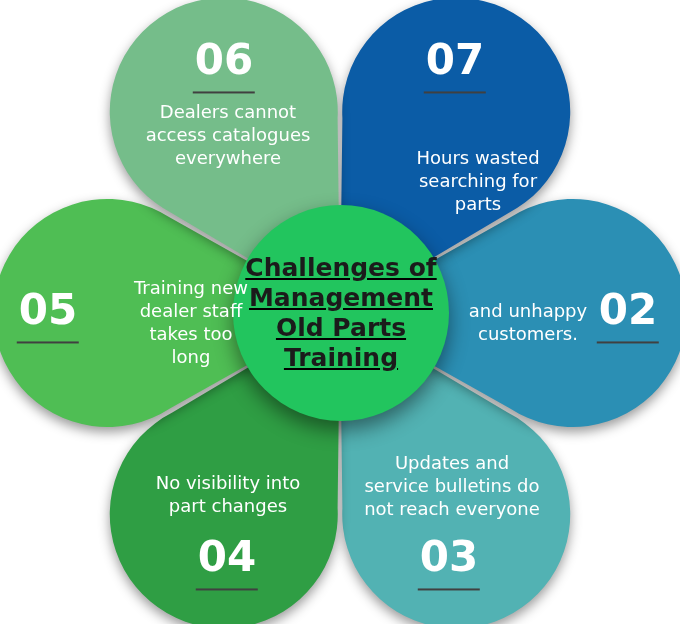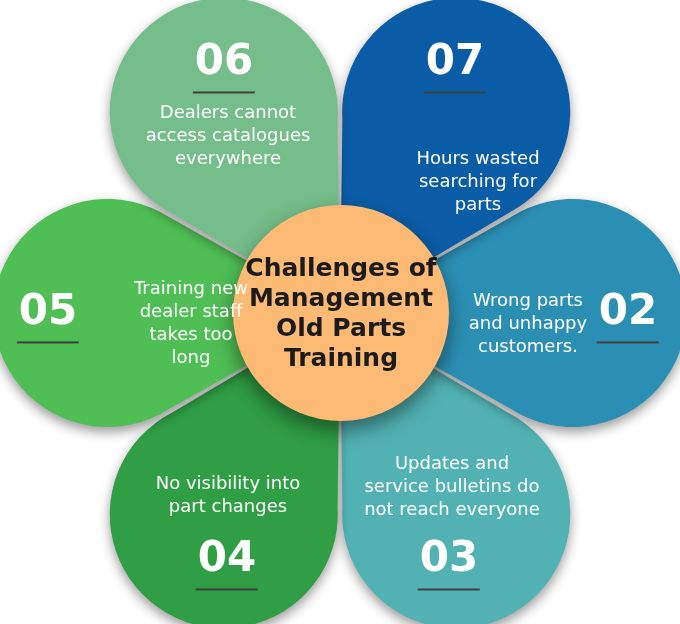--- a/index.html
+++ b/index.html
@@ -6,24 +6,24 @@
   .stage {
     position:relative; width:680px; height:624px; overflow:hidden;
     font-family:"DejaVu Sans","Liberation Sans",sans-serif;
   }
   svg.petals { position:absolute; left:0; top:0; z-index:1; }
   .petal-path { filter: drop-shadow(0 5px 6px rgba(0,0,0,0.40)); }
 
   .center-circle {
     position:absolute; left:341px; top:313px; width:216px; height:216px;
     transform:translate(-50%,-50%);
-    background:#fdba74; border-radius:50%;
+    background:#22c55e; border-radius:50%;
     box-shadow:0 9px 20px rgba(0,0,0,0.45);
     display:flex; align-items:center; justify-content:center;
-    text-align:center; z-index:2;
+    text-align:center; z-index:2;text-decoration:underline;
   }
   .center-title { font-size:25px; line-height:30px; font-weight:700; color:#1b1b1b; }
 
   .plabel {
     position:absolute; transform:translate(-50%,-50%);
     color:#ffffff; text-align:center; z-index:3;
   }
   .pnum {
     font-size:42px; font-weight:700; line-height:1.05;
     display:inline-block; padding:0 2px 9px;
@@ -57,21 +57,20 @@
 
   <div id="labels">
       <div class="plabel" style="left: 455px; top: 66px;"><span class="pnum">07</span></div>
       <div class="plabel ptext" style="left: 478px; top: 152px; margin-top: 28px;">
         <div>Hours wasted</div>
         <div>searching for</div>
         <div>parts</div>
       </div>
       <div class="plabel" style="left: 628px; top: 316px; text-align: right;"><span class="pnum">02</span></div>
       <div class="plabel ptext" style="left: 528px; top: 322px;">
-        <div>Wrong parts</div>
         <div>and unhappy</div>
         <div>customers.</div>
       </div>
       <div class="plabel" style="left: 449px; top: 563px;"><span class="pnum">03</span></div>
       <div class="plabel ptext" style="left: 452px; top: 485px;">
         <div>Updates and</div>
         <div>service bulletins do</div>
         <div>not reach everyone</div>
       </div>
       <div class="plabel" style="left: 227px; top: 563px;"><span class="pnum">04</span></div>

